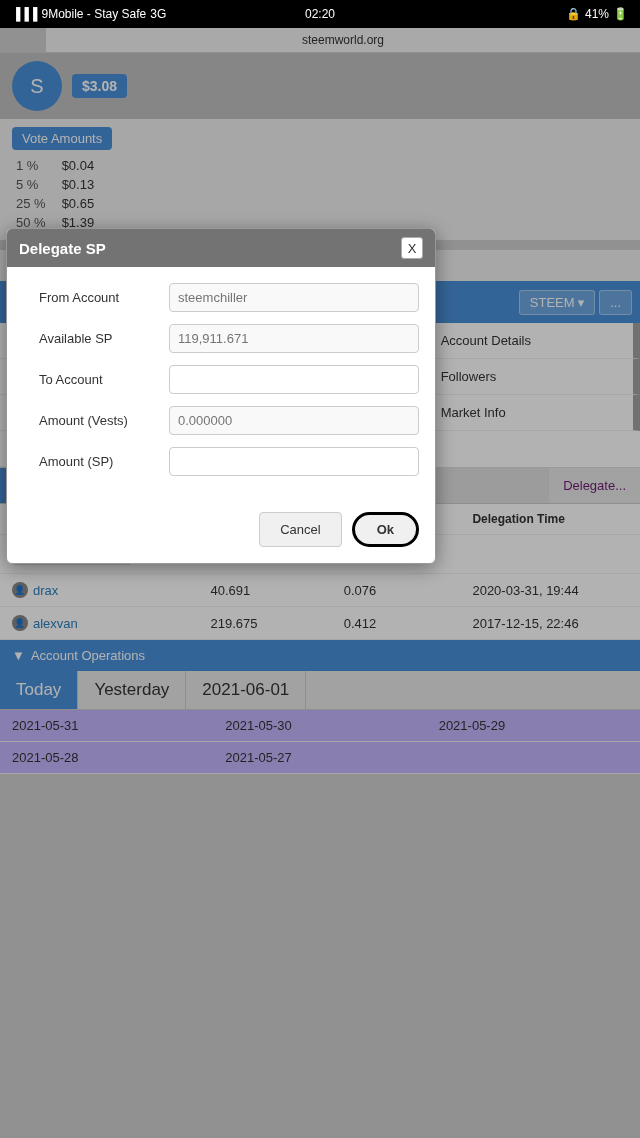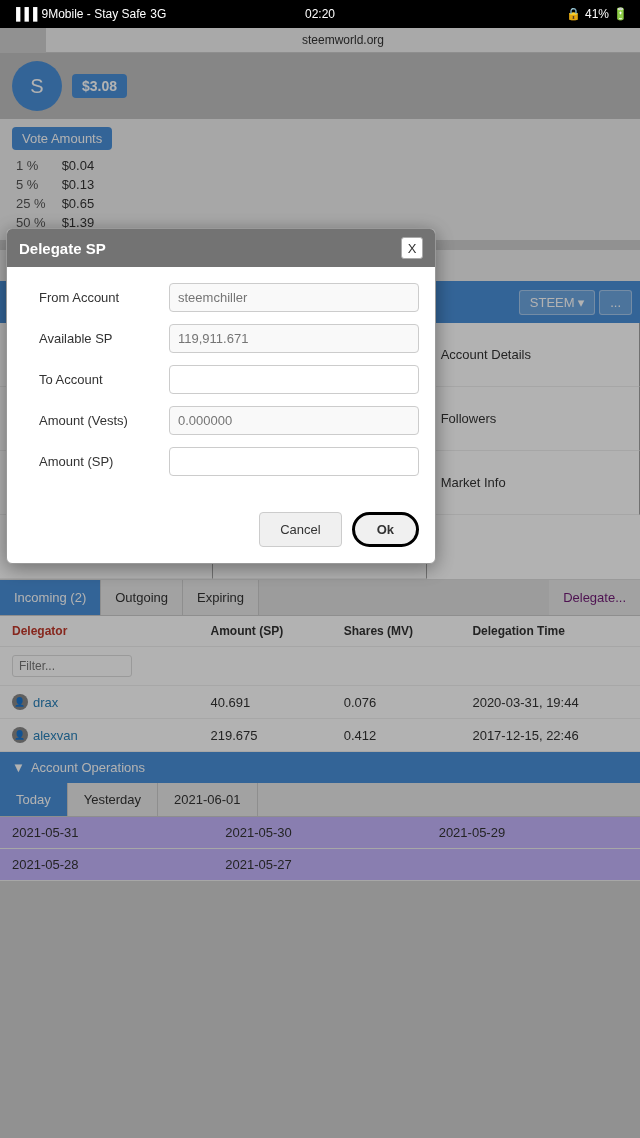--- a/index.html
+++ b/index.html
@@ -303,24 +303,24 @@
 
     
     .menu-grid {
       background: #fff;
       display: grid;
       grid-template-columns: 1fr 1fr 1fr;
       border-bottom: 1px solid #ddd;
     }
 
     .menu-item {
-      padding: 24px 14px;
-      font-size: 13px;
-      color: #333;
-      border-right: 1px solid #a3a3a3;
+      padding: 10px 14px;
+      font-size: 13px;
+      color: #333;
+      border-right: 7px solid #a3a3a3;
       border-bottom: 1px solid #eee;
       cursor: pointer;
     }
 
     .menu-item.active {
       background: #4a90d9;
       color: white;
     }
 
     
@@ -435,21 +435,21 @@
     }
 
     .ops-tabs {
       display: flex;
       background: #e8e8e8;
       border-bottom: 1px solid #ccc;
     }
 
     .ops-tab {
       padding: 9px 16px;
-      font-size: 13px;
+      font-size: 17px;
       cursor: pointer;
       border-right: 1px solid #ccc;
     }
 
     .ops-tab.active {
       background: #4a90d9;
       color: white;
     }
 
     .ops-tab:not(.active) {

